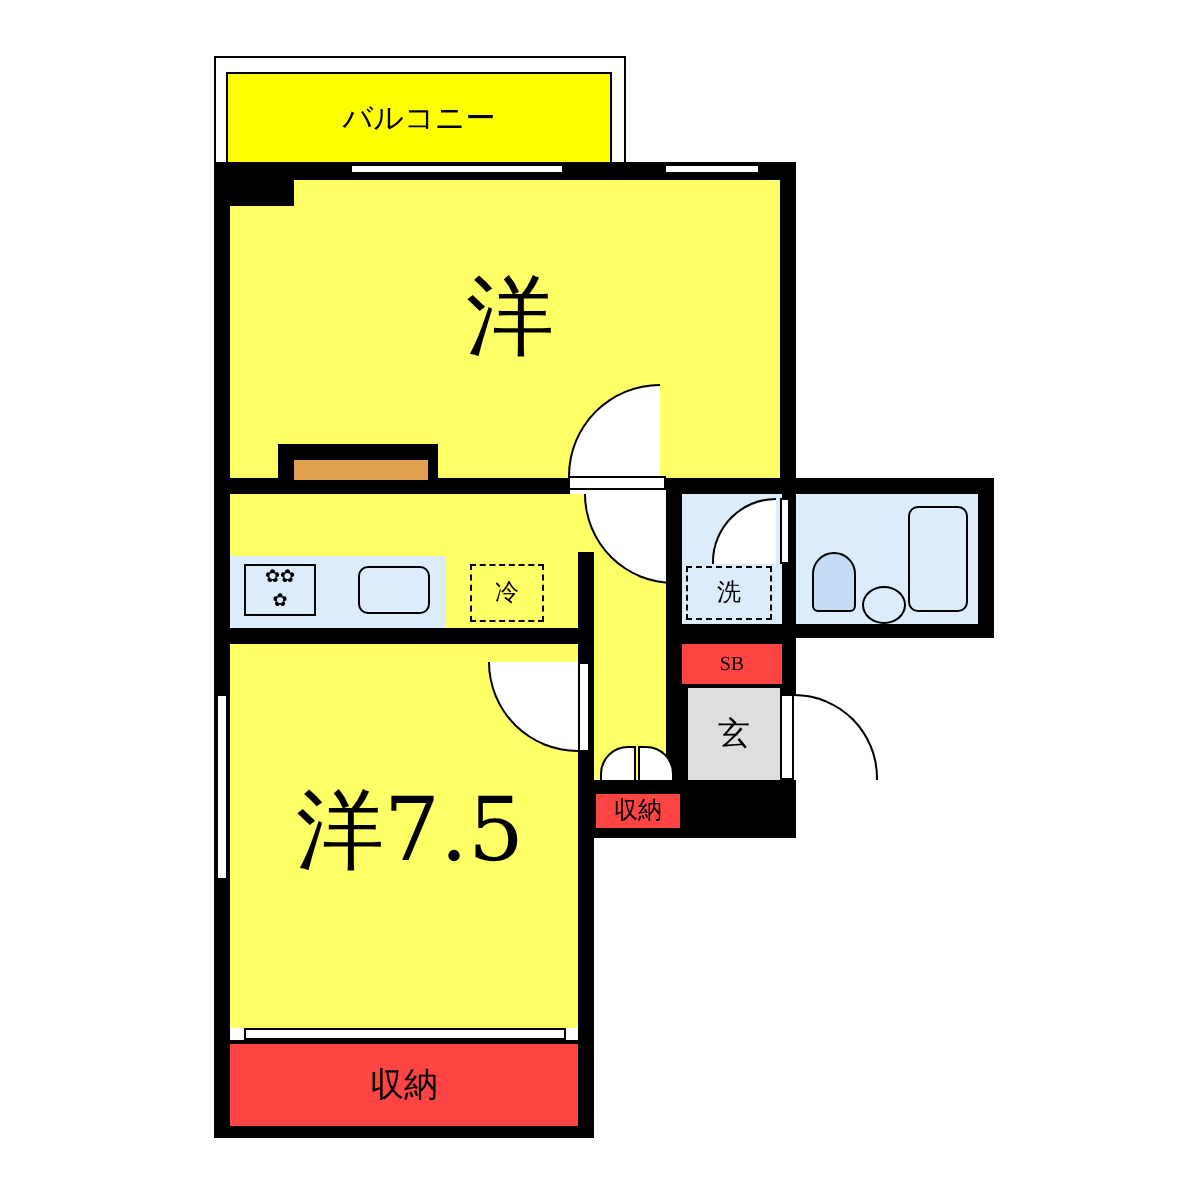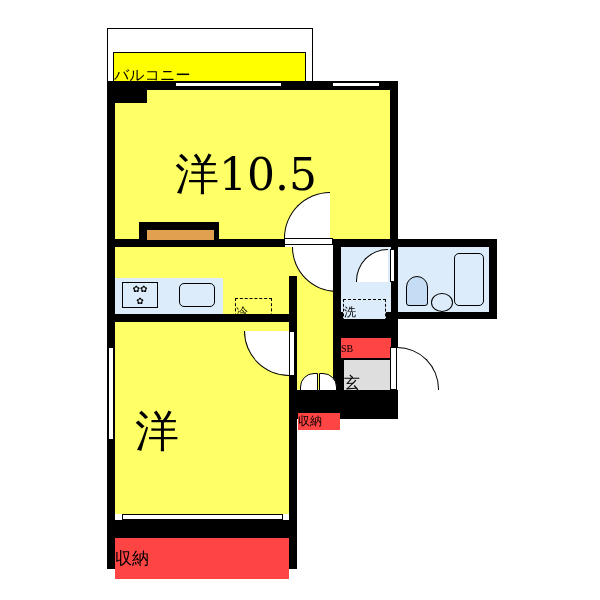--- a/index.html
+++ b/index.html
@@ -4,21 +4,21 @@
 <style>
   html, body { margin:0; padding:0; background:#ffffff; }
   #canvas { position:relative; width:600px; height:600px; background:#ffffff; overflow:hidden; font-family:"DejaVu Serif", serif; }
   .abs { position:absolute; box-sizing:border-box; }
   .wall { background:#000; }
   .yellow { background:#ffff66; }
   .balc-yellow { background:#ffff00; }
   .wet { background:#dcecfb; }
   .red { background:#ff4444; }
   .gray { background:#dedede; }
-  .label { display:flex; align-items:center; justify-content:flex-start; color:#000;margin-top:16px; }
+  .label { display:flex; align-items:center; justify-content:center; color:#000; }
   .win { background:#fff; border:1px solid #000; }
   .door-arc { background:#fff; border:1.5px solid #000; }
 </style>
 </head>
 <body>
 
 <div id="canvas">
 
   <div class="abs" style="left:107px;top:28px;width:206px;height:60px;border:1px solid #000;background:#fff;"></div>
   <div class="abs balc-yellow label" style="left:113px;top:36px;width:193px;height:46px;border:1px solid #000;">
@@ -27,21 +27,20 @@
 
   <div class="abs wall" style="left:107px;top:81px;width:291px;height:9px;"></div>
   <div class="abs wall" style="left:107px;top:81px;width:8px;height:488px;"></div>
   <div class="abs wall" style="left:390px;top:81px;width:8px;height:160px;"></div>
   <div class="abs wall" style="left:107px;top:81px;width:40px;height:22px;"></div>
 
   <div class="abs yellow" style="left:115px;top:90px;width:275px;height:150px;"></div>
   <div class="abs wall" style="left:115px;top:90px;width:32px;height:13px;"></div>
   <div class="abs label" style="left:175px;top:128px;width:160px;height:60px;font-size:44px;">
     <span>洋</span>
-      <span>10.5</span>
   </div>
 
   <div class="abs win" style="left:175px;top:82px;width:107px;height:5px;"></div>
   <div class="abs win" style="left:332px;top:82px;width:48px;height:5px;"></div>
 
   <div class="abs wall" style="left:107px;top:239px;width:178px;height:8px;"></div>
   <div class="abs wall" style="left:139px;top:222px;width:80px;height:25px;"></div>
   <div class="abs" style="left:147px;top:230px;width:67px;height:10px;background:#e0a050;"></div>
   <div class="abs wall" style="left:333px;top:239px;width:65px;height:8px;"></div>
 
@@ -60,20 +59,21 @@
   </div>
 
   <div class="abs wall" style="left:107px;top:314px;width:190px;height:8px;"></div>
   <div class="abs wall" style="left:289px;top:276px;width:8px;height:46px;"></div>
   <div class="abs wall" style="left:333px;top:247px;width:8px;height:100px;"></div>
 
   <div class="abs yellow" style="left:115px;top:322px;width:174px;height:192px;"></div>
   <div class="abs wall" style="left:289px;top:322px;width:8px;height:247px;"></div>
   <div class="abs label" style="left:135px;top:385px;width:140px;height:60px;font-size:44px;">
     <span>洋</span>
+      <span>7.5</span>
   </div>
   <div class="abs door-arc" style="left:244px;top:331px;width:45px;height:45px;border-radius:0 0 0 45px;border-right:none;border-top:none;"></div>
   <div class="abs win" style="left:289px;top:331px;width:6px;height:45px;"></div>
   <div class="abs win" style="left:108px;top:347px;width:6px;height:93px;"></div>
 
   <div class="abs win" style="left:122px;top:514px;width:161px;height:6px;"></div>
   <div class="abs wall" style="left:107px;top:520px;width:190px;height:49px;"></div>
   <div class="abs red label" style="left:115px;top:522px;width:174px;height:41px;">
     <span style="font-size:17px;font-family:'DejaVu Sans',sans-serif;">収納</span>
   </div>

